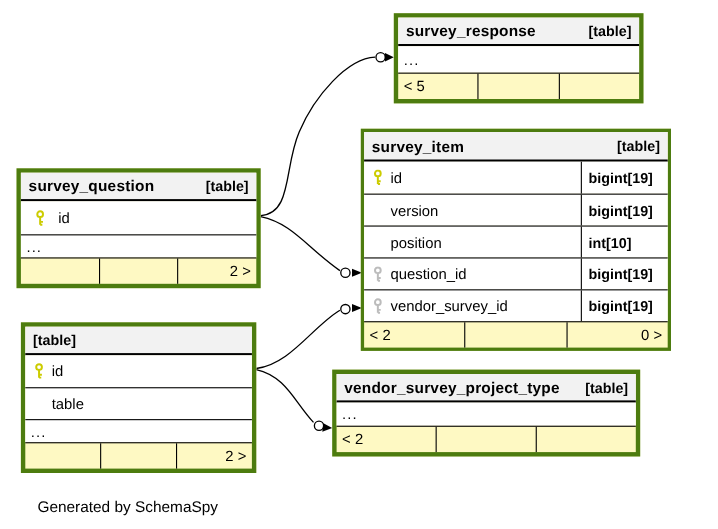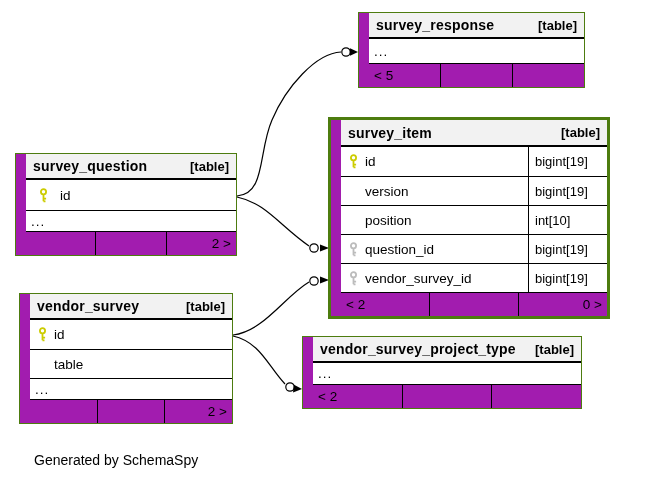--- a/index.html
+++ b/index.html
@@ -1,42 +1,42 @@
 <!DOCTYPE html>
 <html><head>
 <meta charset="utf-8">
 <style>
   html,body{margin:0;padding:0;}
   body{
     width:653px;height:481px;position:relative;background:#ffffff;
     font-family:"Liberation Sans","DejaVu Sans",sans-serif;
     color:#000;overflow:hidden;
   }
-  .etable{position:absolute;background:#a21caf;border:1px solid #4d7c0f;box-sizing:border-box;padding-left:10px;}
+  .etable{position:absolute;background:#fef9c3;border:4px solid #4d7c0f;box-sizing:border-box;}
   .etable.emph{border-width:3px;}
   .ehead{
     height:26px;display:flex;align-items:center;justify-content:space-between;
     padding:0 7px;background:#f2f2f2;border-bottom:2px solid #000;box-sizing:border-box;
   }
   .emph .ehead{height:27px;}
   .tname{font-weight:bold;font-size:14px;letter-spacing:.2px;}
   .ttag{font-size:13px;font-weight:bold;}
   .crow{
     height:29px;display:flex;align-items:center;box-sizing:border-box;
     font-size:13.5px;background:#fff;
   }
   .crow + .crow{border-top:1px solid #000;}
   .crow.ell{height:21px;}
   #t0 .crow.ell{height:24px;}
   .keyic{width:24px;display:inline-flex;align-items:center;justify-content:center;flex:0 0 auto;}
   #t2 .keyic{width:34px;}
   .cname{flex:1 1 auto;white-space:nowrap;overflow:hidden;}
   .ctype{
     flex:0 0 auto;width:79px;align-self:stretch;display:flex;align-items:center;
-    border-left:1px solid #000;padding-left:6px;box-sizing:border-box;font-size:13px;
+    border-left:1px solid #000;padding-left:6px;box-sizing:border-box;font-size:13px;font-weight:bold;
   }
   .ellipsis-text{padding-left:5px;letter-spacing:1px;}
   .efoot{display:flex;border-top:1px solid #000;height:24px;box-sizing:border-box;}
   .fcell{
     flex:1 1 0;display:flex;align-items:center;font-size:13.5px;box-sizing:border-box;
     padding:0 5px;justify-content:flex-start;
   }
   .fcell + .fcell{border-left:1px solid #000;}
   .fcell:last-child{justify-content:flex-end;}
   
@@ -166,21 +166,20 @@
     </div>
   <div class="efoot">
     <div class="fcell"></div>
     <div class="fcell"></div>
     <div class="fcell">2 &gt;</div>
   </div>
 </div>
 
 <div class="etable" id="t3">
   <div class="ehead">
-    <span class="tname">vendor_survey</span>
     <span class="ttag">[table]</span>
   </div>
   <div class="cols">
       <div class="crow">
         <span class="keyic">
           <svg width="11" height="15" viewBox="0 0 11 15">
             <circle cx="5.5" cy="3.7" r="2.6" fill="none" stroke="#cccc00" stroke-width="1.8"></circle>
             <path d="M5.5 6.3 V13.3 M5.5 10.7 H8.1 M5.5 13.3 H7.5" stroke="#cccc00" stroke-width="1.8" fill="none"></path>
           </svg>
         </span>

